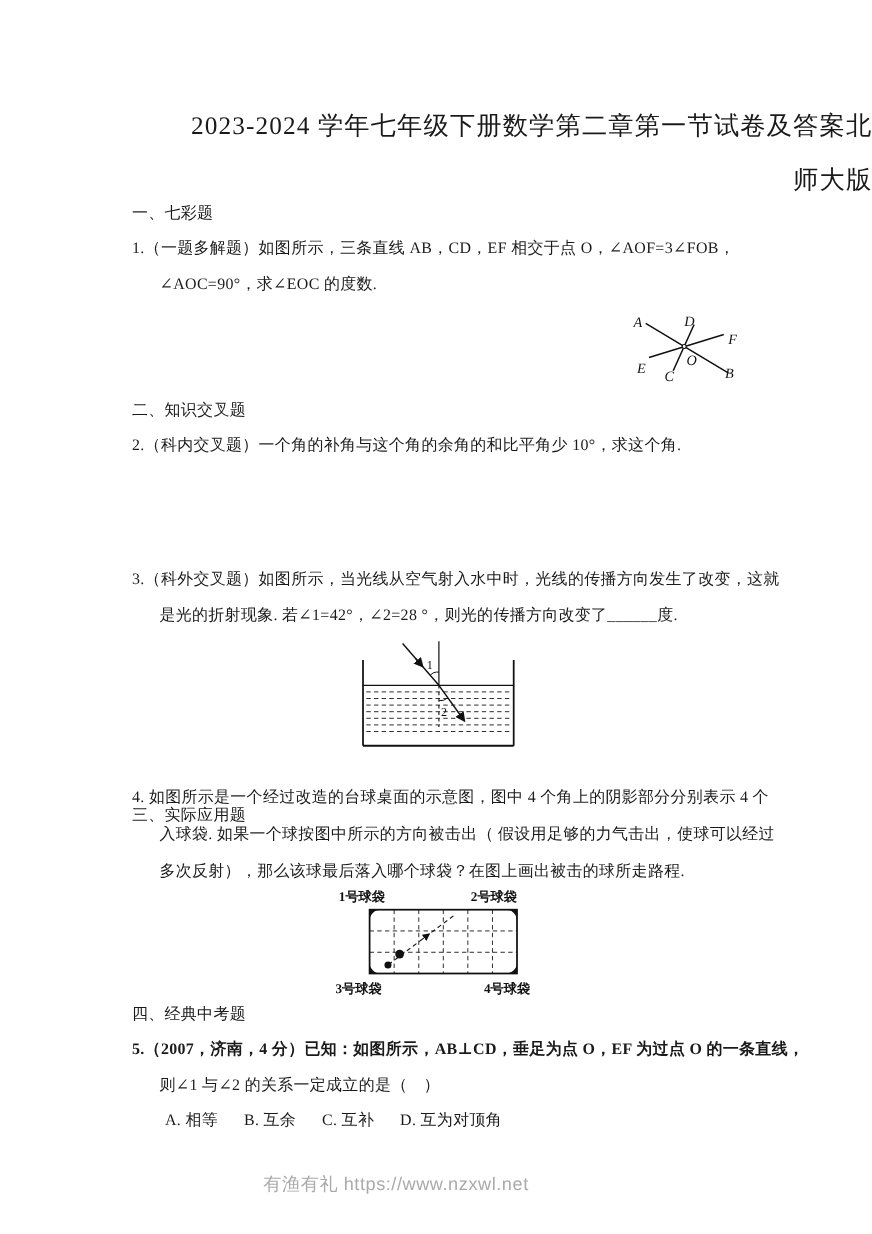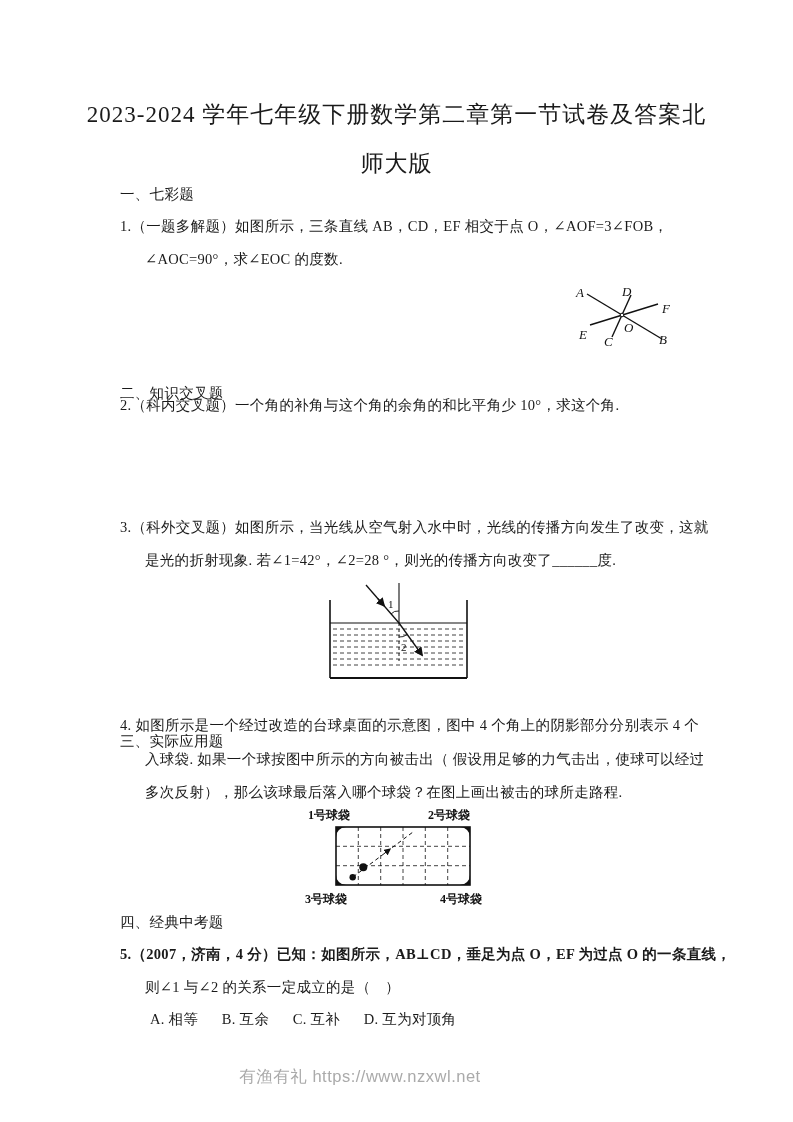--- a/index.html
+++ b/index.html
@@ -10,21 +10,21 @@
     margin:0 auto;
     font-family:"Liberation Serif","DejaVu Serif",serif;
     color:#1a1a1a;
     overflow:hidden;
   }
   .title{
     position:absolute;top:90px;left:0;width:793px;
     text-align:center;font-size:23px;line-height:49px;font-weight:400;
     letter-spacing:1px;margin:0;
   }
-  .title span{display:block;}
+  .title span{display:block;text-align:right;}
   .txt{
     position:absolute;
     font-size:14.5px;
     letter-spacing:0.3px;
     white-space:pre;
     line-height:17px;
     text-align:center;
   }
   .fig{position:absolute;}
   .fig line, .fig path.stroke, .fig rect{stroke:#111;fill:none;}
@@ -61,21 +61,21 @@
     <circle cx="57" cy="33" r="1.8" fill="#fff" stroke="#111" stroke-width="1"></circle>
     <text class="star-label" x="11" y="15">A</text>
     <text class="star-label" x="57" y="14">D</text>
     <text class="star-label" x="97" y="31">F</text>
     <text class="star-label" x="14" y="57">E</text>
     <text class="star-label" x="59" y="50">O</text>
     <text class="star-label" x="39" y="64">C</text>
     <text class="star-label" x="94" y="62">B</text>
   </svg>
 
-  <div class="txt" style="top:385px;left:120px;">二、知识交叉题</div>
+  <div class="txt" style="top:365px;left:120px;">二、知识交叉题</div>
   <div class="txt" style="top:397px;left:120px;">2.（科内交叉题）一个角的补角与这个角的余角的和比平角少 10°，求这个角.</div>
   <div class="txt" style="top:519px;left:120px;">3.（科外交叉题）如图所示，当光线从空气射入水中时，光线的传播方向发生了改变，这就</div>
   <div class="txt" style="top:552px;left:145px;">是光的折射现象. 若∠1=42°，∠2=28 °，则光的传播方向改变了______度.</div>
 
   <svg class="fig" style="top:581px;left:322px;" width="150" height="100" viewBox="0 0 150 100">
     <defs>
       <marker id="arw1" viewBox="0 0 10 10" refX="8" refY="5" markerWidth="7" markerHeight="7" orient="auto">
         <path d="M0,0 L10,5 L0,10 z" fill="#111"></path>
       </marker>
     </defs>

